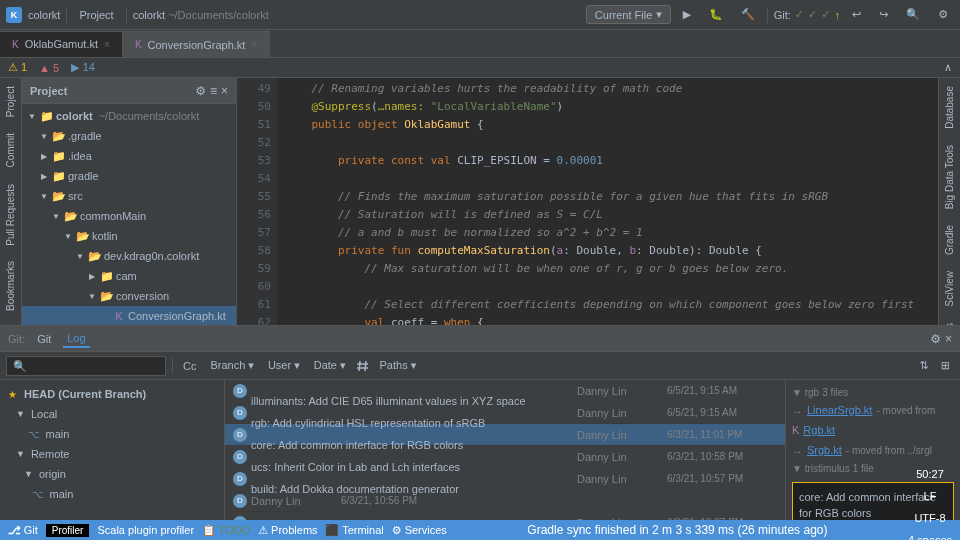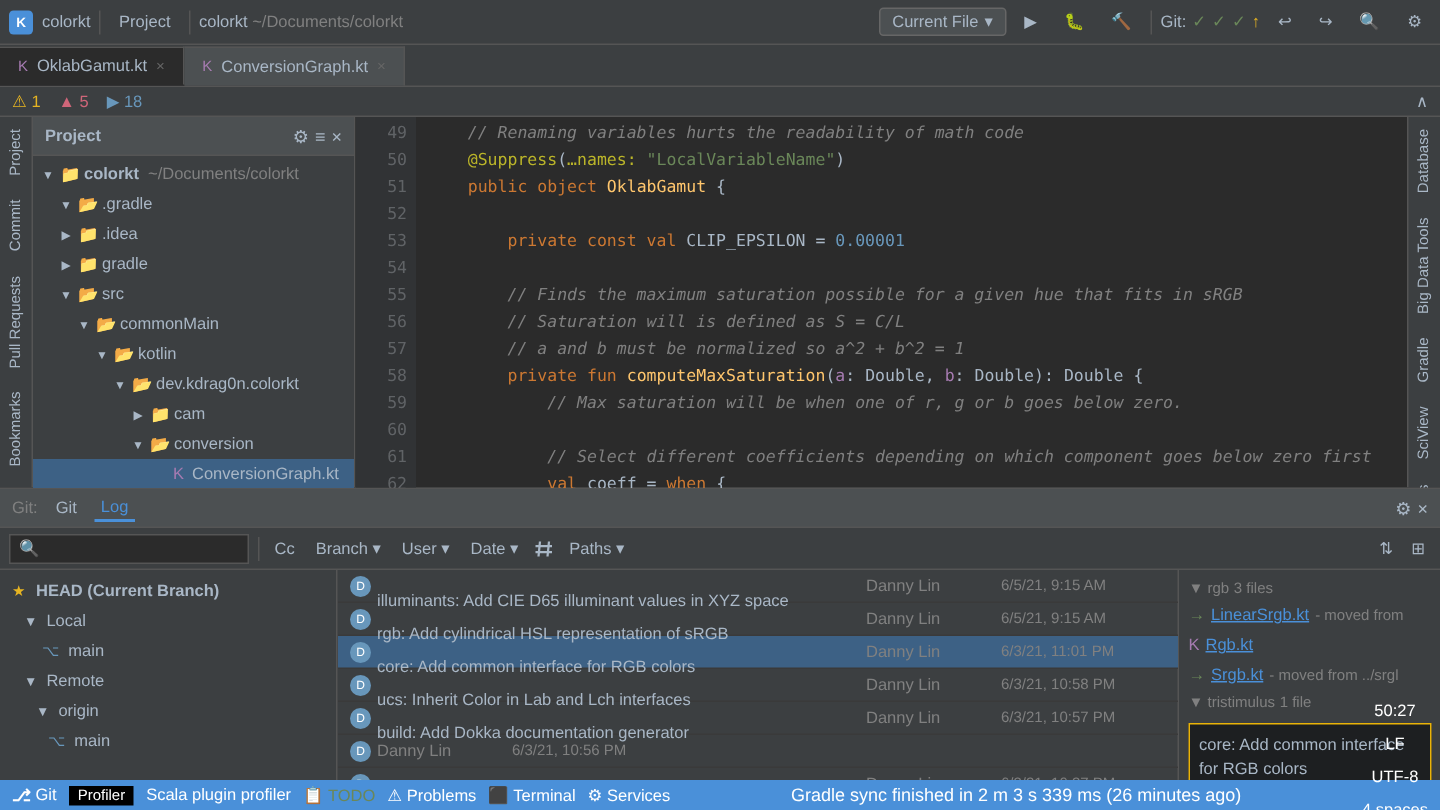--- a/index.html
+++ b/index.html
@@ -336,21 +336,21 @@
   <div class="tab">
     <span class="tab-icon" style="color:#a67bb1;">K</span>
     <span>ConversionGraph.kt</span>
     <span class="tab-close">×</span>
   </div>
 </div>
 
 <div id="notif-bar">
   <span class="notif-warning">⚠ 1</span>
   <span class="notif-error">▲ 5</span>
-  <span class="notif-info">▶ 18</span>
+  <span class="notif-info">▶ 14</span>
   <span style="margin-left:auto; cursor:pointer;">∧</span>
 </div>
 
 <div id="main-content">
 
   <div style="width:22px; background:#3c3f41; border-right:1px solid #555; display:flex; flex-direction:column; align-items:center; flex-shrink:0;">
     <div class="vert-label">Project</div>
     <div class="vert-label">Commit</div>
     <div class="vert-label">Pull Requests</div>
     <div style="margin-top:auto;">

